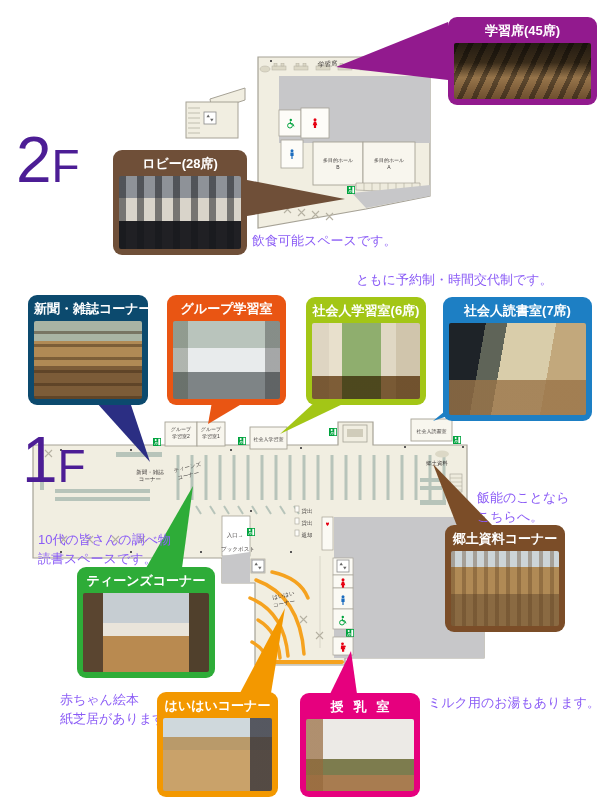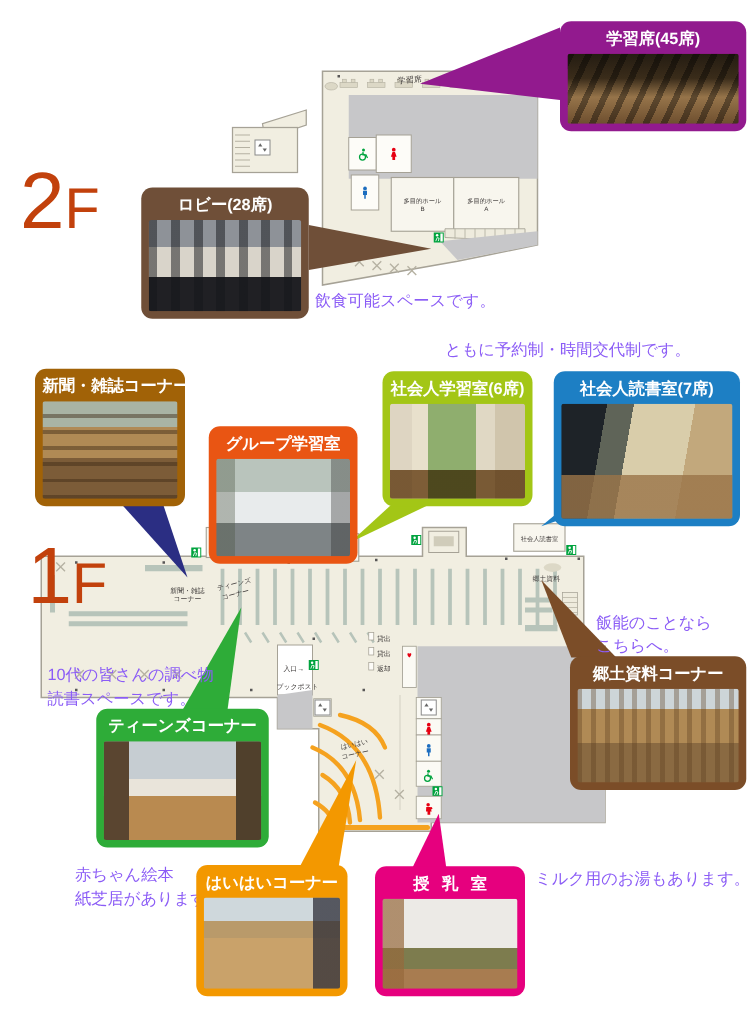--- a/index.html
+++ b/index.html
@@ -1,48 +1,48 @@
 <!DOCTYPE html>
 <html><head>
 <meta charset="utf-8">
 <style>
   html,body{margin:0;padding:0;background:#fff;}
   body{font-family:"Liberation Sans","DejaVu Sans",sans-serif;color:#3e3a39;}
   .stage{position:relative;width:600px;height:811px;background:#fff;overflow:hidden;}
   .plans{position:absolute;left:0;top:0;z-index:1;}
-  .floor-label{position:absolute;z-index:2;color:#c2410c;line-height:0.9;white-space:nowrap;}
+  .floor-label{position:absolute;z-index:2;color:#4c1d95;line-height:0.9;white-space:nowrap;}
   .floor-label .big{font-size:64px;}
   .floor-label .small{font-size:46px;}
   #fl2{left:16px;top:132px;}
   #fl1{left:22px;top:432px;}
   .note{position:absolute;z-index:3;font-size:13px;line-height:1.45;color:#8b5cf6;white-space:nowrap;}
   .callout{position:absolute;z-index:4;border-radius:9px;display:flex;flex-direction:column;padding:3px 6px 6px 6px;box-sizing:border-box;}
   .co-title{flex:0 0 auto;color:#fff;font-weight:bold;font-size:13px;text-align:center;padding:2px 0 3px 0;white-space:nowrap;}
   .co-photo{flex:1 1 auto;border-radius:2px;}
   
   #co-study{background:#921a8e;}
   #co-lobby{background:#6f4f38;}
-  #co-news{background:#a16207;}
+  #co-news{background:#0c4a6e;}
   #co-group{background:#e95513;}
   #co-astudy{background:#a3c616;}
   #co-aread{background:#1d7fc4;}
   #co-teens{background:#2eac38;}
   #co-kyodo{background:#7b4d28;}
   #co-haihai{background:#f39800;}
   #co-nursing{background:#e6007e;}
   #co-nursing .co-title{letter-spacing:10px;text-indent:10px;}
   
   #co-study{left:448px;top:17px;width:149px;height:88px;}
   #co-lobby{left:113px;top:150px;width:134px;height:105px;}
   #co-news{left:28px;top:295px;width:120px;height:110px;}
-  #co-group{left:167px;top:295px;width:119px;height:110px;margin-top:46px;}
+  #co-group{left:167px;top:295px;width:119px;height:110px;}
   #co-astudy{left:306px;top:297px;width:120px;height:108px;}
   #co-aread{left:443px;top:297px;width:149px;height:124px;}
   #co-teens{left:77px;top:567px;width:138px;height:111px;}
-  #co-kyodo{left:456px;top:525px;width:141px;height:107px;}
+  #co-kyodo{left:445px;top:525px;width:120px;height:107px;}
   #co-haihai{left:157px;top:692px;width:121px;height:105px;}
   #co-nursing{left:300px;top:693px;width:120px;height:104px;}
   
   .photo-study{background:repeating-linear-gradient(115deg,rgba(0,0,0,.38) 0 5px,rgba(0,0,0,0) 5px 13px),linear-gradient(180deg,#241c12 0%,#3a2c1a 35%,#96744a 62%,#6e4f2f 100%);}
   .photo-lobby{background:repeating-linear-gradient(90deg,rgba(20,22,26,.5) 0 7px,rgba(0,0,0,0) 7px 18px),linear-gradient(180deg,#8e9298 0 30%,#d9d4ca 30% 62%,#202024 62% 100%);}
   .photo-news{background:repeating-linear-gradient(0deg,rgba(60,40,20,.45) 0 3px,rgba(0,0,0,0) 3px 13px),linear-gradient(180deg,#a9b4a4 0 26%,#b08a55 26% 58%,#7c5c38 58% 100%);}
   .photo-group{background:linear-gradient(90deg,rgba(70,80,60,.35) 0 14%,rgba(0,0,0,0) 14% 86%,rgba(40,40,40,.35) 86%),linear-gradient(180deg,#b9c4bc 0 34%,#e8ebec 34% 66%,#7e8486 66% 100%);}
   .photo-astudy{background:linear-gradient(90deg,#ded5c2 0 16%,#e8e0cc 16% 28%,#8fae6e 28% 64%,#e0d8c4 64% 78%,#d0c5ac 78% 100%),linear-gradient(180deg,rgba(0,0,0,0) 0 70%,#8a6a45 70% 100%);background-blend-mode:multiply;}
   .photo-aread{background:linear-gradient(180deg,rgba(0,0,0,0) 0 62%,rgba(154,116,72,.8) 62% 100%),linear-gradient(100deg,#1e2328 0 24%,#5f6458 24% 38%,#d9cdaa 38% 70%,#c2a87c 70% 100%);}
   .photo-teens{background:linear-gradient(90deg,#5a4530 0 16%,rgba(0,0,0,0) 16% 84%,#50402c 84% 100%),linear-gradient(180deg,#c6cdd2 0 38%,#e9e4da 38% 55%,#b98a50 55% 100%);}

